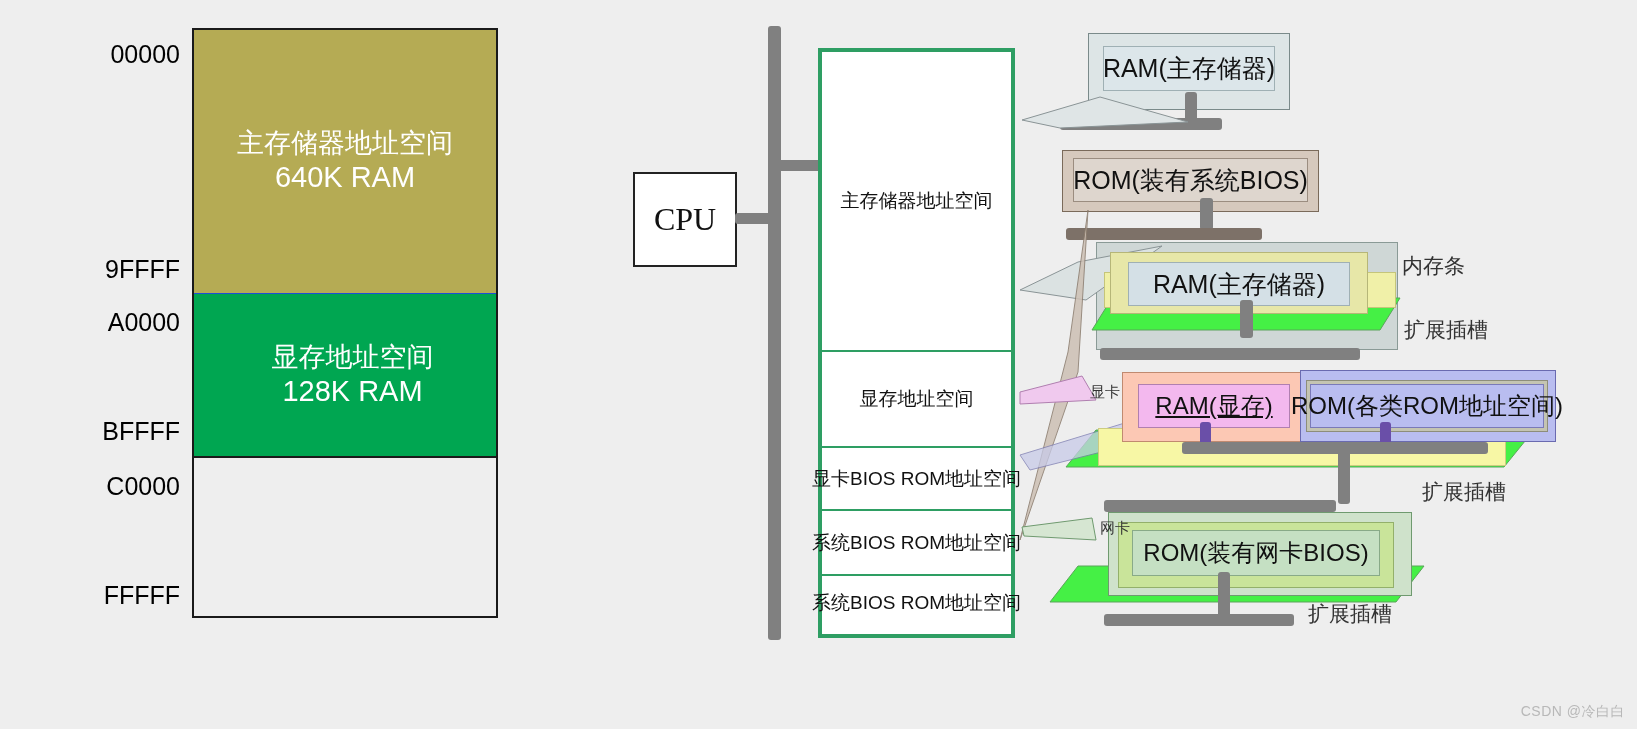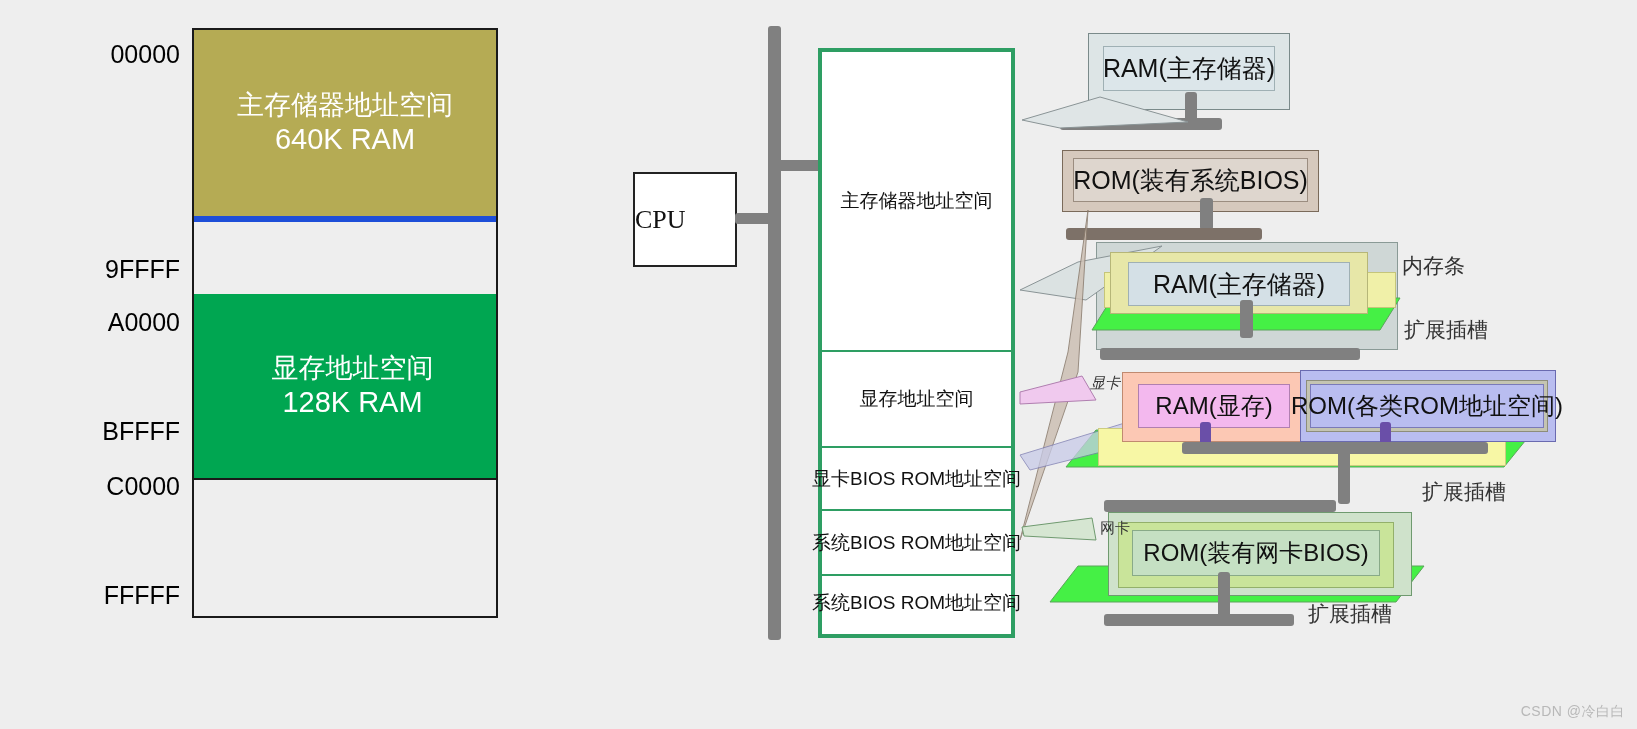--- a/index.html
+++ b/index.html
@@ -11,29 +11,29 @@
     overflow:hidden;
   }
   .abs{position:absolute;}
 
   
   #memmap{left:192px;top:28px;width:306px;height:590px;border:2px solid #1a1a1a;box-sizing:border-box;}
   .memblock{position:absolute;left:0;width:100%;box-sizing:border-box;
             display:flex;flex-direction:column;align-items:center;justify-content:center;}
   .memblock .t1{font-size:27px;line-height:1.18;white-space:nowrap;}
   .memblock .t2{font-size:29px;line-height:1.18;white-space:nowrap;}
-  #blk-ram{top:0;height:192px;background:#b5ab54;border-bottom:6px solid #1d4ed8;color:#ffffff;}
-  #blk-vram{top:264px;height:186px;background:#00a651;border-bottom:2px solid #1a1a1a;color:#ffffff;padding-left:15px;}
+  #blk-ram{top:0;height:264px;background:#b5ab54;border-bottom:1px solid #1d4ed8;color:#ffffff;}
+  #blk-vram{top:264px;height:164px;background:#00a651;border-bottom:2px solid #1a1a1a;color:#ffffff;padding-left:15px;}
   #blk-rom{top:427px;height:161px;background:#fe0000;color:#ffffff;}
   .addr{position:absolute;right:0;font-size:25px;color:#000;white-space:nowrap;text-align:right;}
 
   
   #cpu-box{left:633px;top:172px;width:104px;height:95px;background:#ffffff;border:2px solid #222;
-           box-sizing:border-box;display:flex;align-items:center;justify-content:flex-start;
-           font-family:"Liberation Serif","DejaVu Serif",serif;font-size:26px;color:#111;}
+           box-sizing:border-box;display:flex;align-items:center;justify-content:center;
+           font-family:"Liberation Serif","DejaVu Serif",serif;font-size:32px;color:#111;}
 
   
   .bus{background:#808080;position:absolute;border-radius:3px;}
 
   
   #addrcol{left:818px;top:48px;width:197px;height:590px;background:#ffffff;
            border:4px solid #2e9e63;box-sizing:border-box;}
   .arow{position:absolute;left:0;width:100%;box-sizing:border-box;
         display:flex;flex-direction:row;align-items:center;justify-content:center;
         font-size:19px;line-height:1.22;color:#111;text-align:center;}
@@ -144,21 +144,21 @@
 <div class="slot" style="left:1104px;top:272px;width:290px;height:34px;background:#f0f0a8;border:1px solid #c5c57a;"></div>
 <div class="outer" style="left:1110px;top:252px;width:258px;height:62px;background:#e7e7a8;border:1.5px solid #b6b678;"></div>
 <div class="chip" style="left:1128px;top:262px;width:222px;height:44px;background:#d4e0e6;border:1.5px solid #9fb0b4;">
   <span>RAM(主存储器)</span>
 </div>
 <div class="bus" style="left:1240px;top:300px;width:13px;height:38px;"></div>
 <div class="bus" style="left:1100px;top:348px;width:260px;height:12px;"></div>
 
 <div class="slot" style="left:1098px;top:428px;width:406px;height:36px;background:#f7f7a5;border:1px solid #cccc80;"></div>
 <div class="outer" style="left:1122px;top:372px;width:184px;height:70px;background:#fcc8b4;border:1.5px solid #c08a70;"></div>
-<div class="chip" style="left:1138px;top:384px;width:152px;height:44px;background:#f3b8ee;border:1.5px solid #b07fb0;font-size:24px;">
+<div class="chip" style="left:1138px;top:384px;width:152px;height:44px;background:#f3b8ee;border:1.5px solid #b07fb0;font-size:24px;text-decoration:underline;">
   <span>RAM(显存)</span>
 </div>
 <div class="outer" style="left:1300px;top:370px;width:256px;height:72px;background:#b9bdf0;border:1.5px solid #6a6ab0;"></div>
 <div class="outer" style="left:1306px;top:380px;width:242px;height:52px;background:#c4c4b2;border:1px solid #8d8d7a;"></div>
 <div class="chip" style="left:1310px;top:384px;width:234px;height:44px;background:#b9bdf0;border:1.5px solid #7a7ab8;font-size:24px;">
   <span>ROM(各类ROM地址空间)</span>
 </div>
 <div class="bus" style="left:1200px;top:422px;width:11px;height:26px;background:#6a4fa8;"></div>
 <div class="bus" style="left:1380px;top:422px;width:11px;height:26px;background:#6a4fa8;"></div>
 <div class="bus" style="left:1182px;top:442px;width:306px;height:12px;"></div>
@@ -170,16 +170,16 @@
 <div class="chip" style="left:1132px;top:530px;width:248px;height:46px;background:#c5e0c3;border:1.5px solid #88aa88;font-size:24px;">
   <span>ROM(装有网卡BIOS)</span>
 </div>
 <div class="bus" style="left:1218px;top:572px;width:12px;height:48px;"></div>
 <div class="bus" style="left:1104px;top:614px;width:190px;height:12px;"></div>
 
 <div class="hand" style="left:1402px;top:252px;">内存条</div>
 <div class="hand" style="left:1404px;top:316px;">扩展插槽</div>
 <div class="hand" style="left:1422px;top:478px;">扩展插槽</div>
 <div class="hand" style="left:1308px;top:600px;">扩展插槽</div>
-<div class="tiny" style="left:1090px;top:374px;font-style:italic;">显卡</div>
+<div class="tiny" style="left:1090px;top:383px;">显卡</div>
 <div class="tiny" style="left:1092px;top:519px;margin-left:8px;">网卡</div>
 
 <div class="abs" id="watermark">CSDN @冷白白</div>
 
 </body></html>

